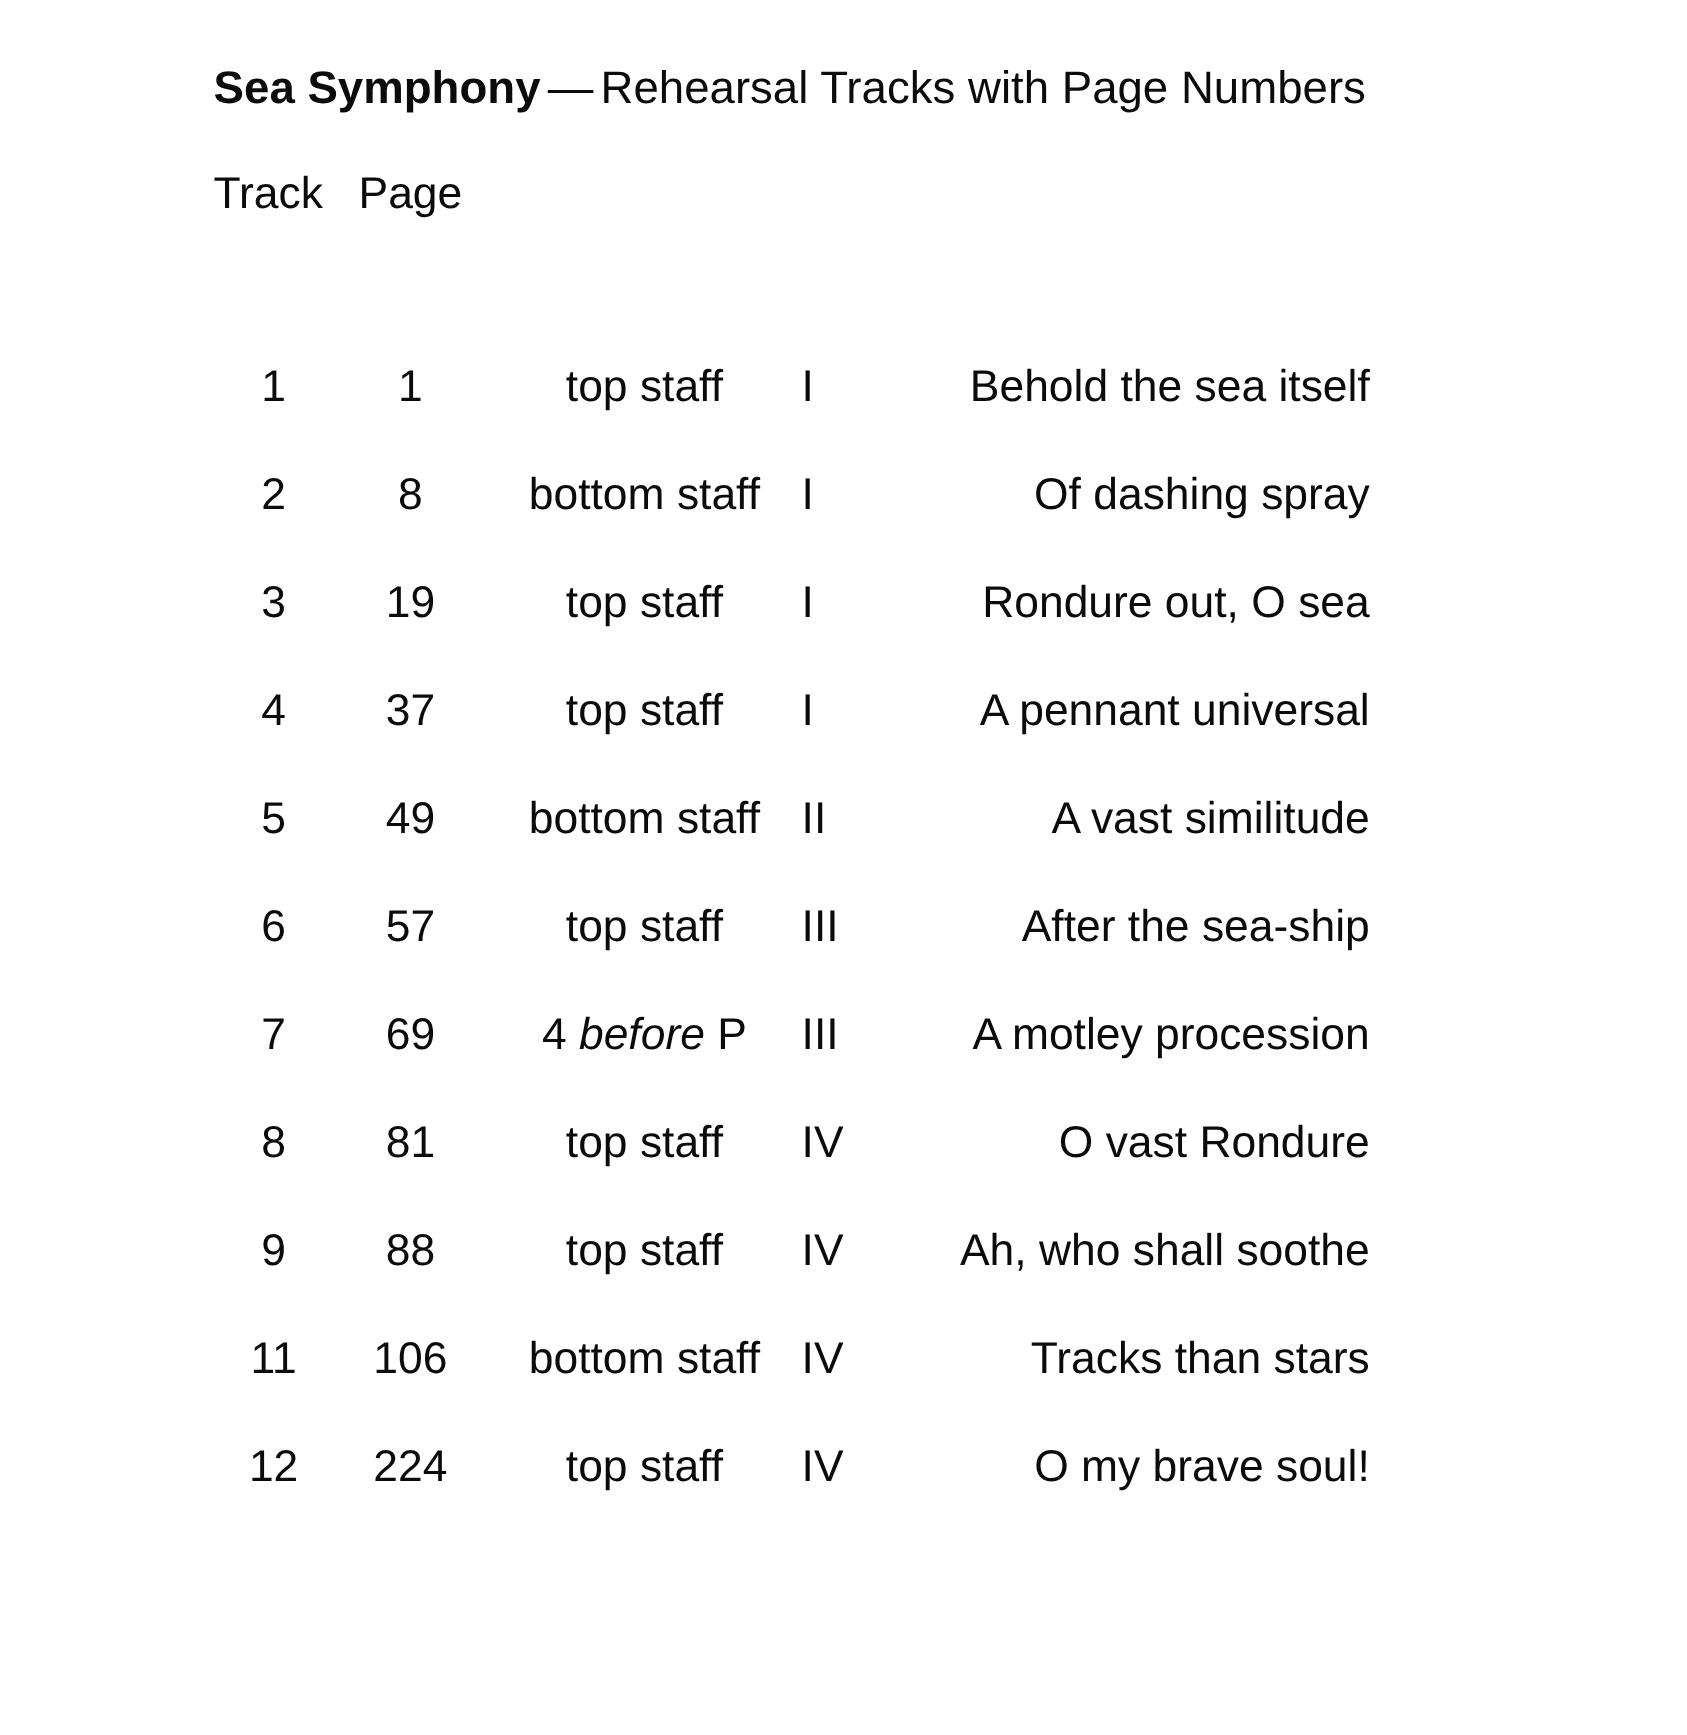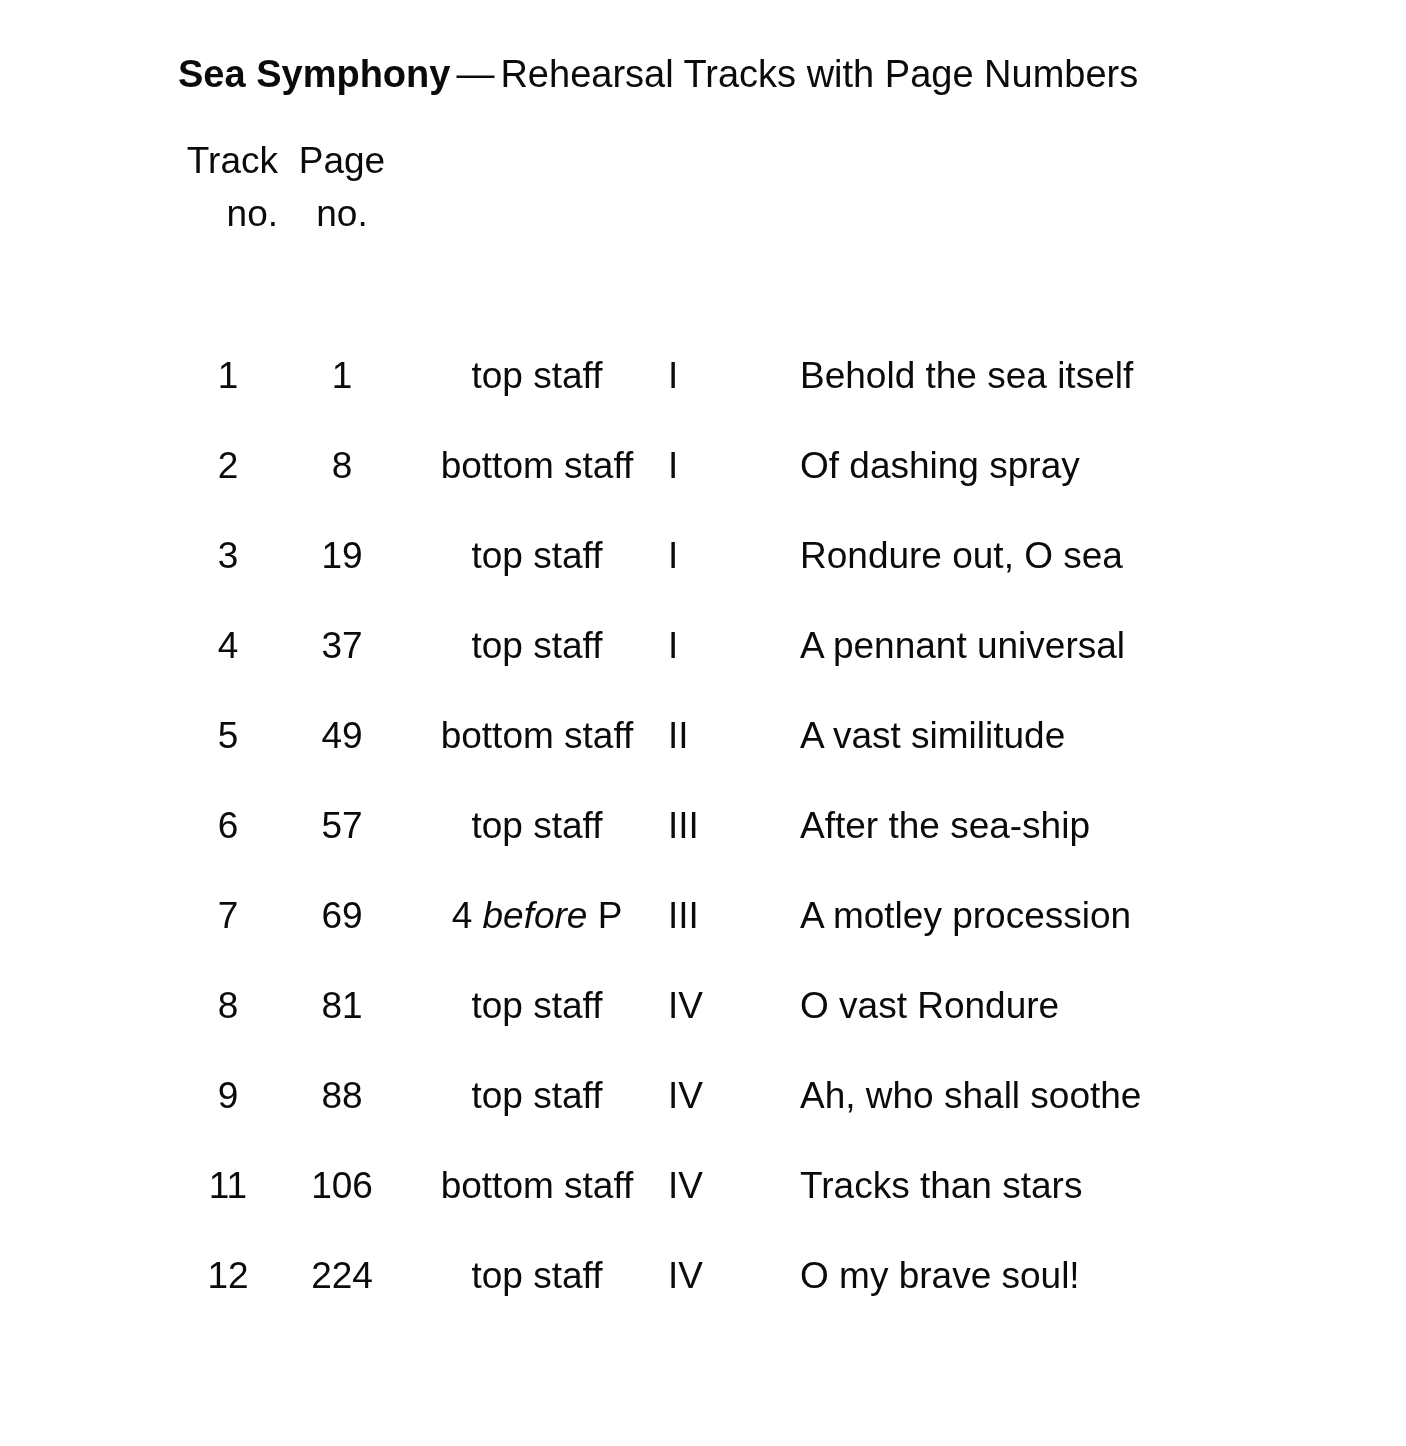--- a/index.html
+++ b/index.html
@@ -46,21 +46,21 @@
   }
   table.tracks th {
     font-weight: 400;
     text-align: center;
     vertical-align: top;
     padding: 0;
     line-height: 1.45;
   }
   table.tracks th.col-track {
     width: 100px;
-    text-align: right;
+    text-align: left;
   }
   table.tracks th.col-page {
     width: 128px;
     text-align: center;
   }
   table.tracks th.blank {
     text-align: left;
   }
   table.tracks td {
     padding: 0;
@@ -80,21 +80,21 @@
   }
   td.c-loc {
     width: 262px;
     text-align: center;
   }
   td.c-mvt {
     width: 132px;
     text-align: left;
   }
   td.c-text {
-    text-align: left;
+    text-align: right;
   }
   .italic {
     font-style: italic;
   }
   .spacer-row td {
     height: 28px;
   }
 </style>
 </head>
 <body>
@@ -107,27 +107,20 @@
 
   <table class="tracks">
     <thead>
       <tr class="headrow">
         <th class="col-track">Track</th>
         <th class="col-page">Page</th>
         <th class="blank"></th>
         <th class="blank"></th>
         <th class="blank"></th>
       </tr>
-      <tr class="headrow">
-        <th class="col-track">no.</th>
-        <th class="col-page">no.</th>
-        <th class="blank"></th>
-        <th class="blank"></th>
-        <th class="blank"></th>
-      </tr>
       <tr class="spacer-row">
         <td></td>
         <td></td>
         <td></td>
         <td></td>
         <td></td>
       </tr>
     </thead>
     <tbody>
         <tr>

